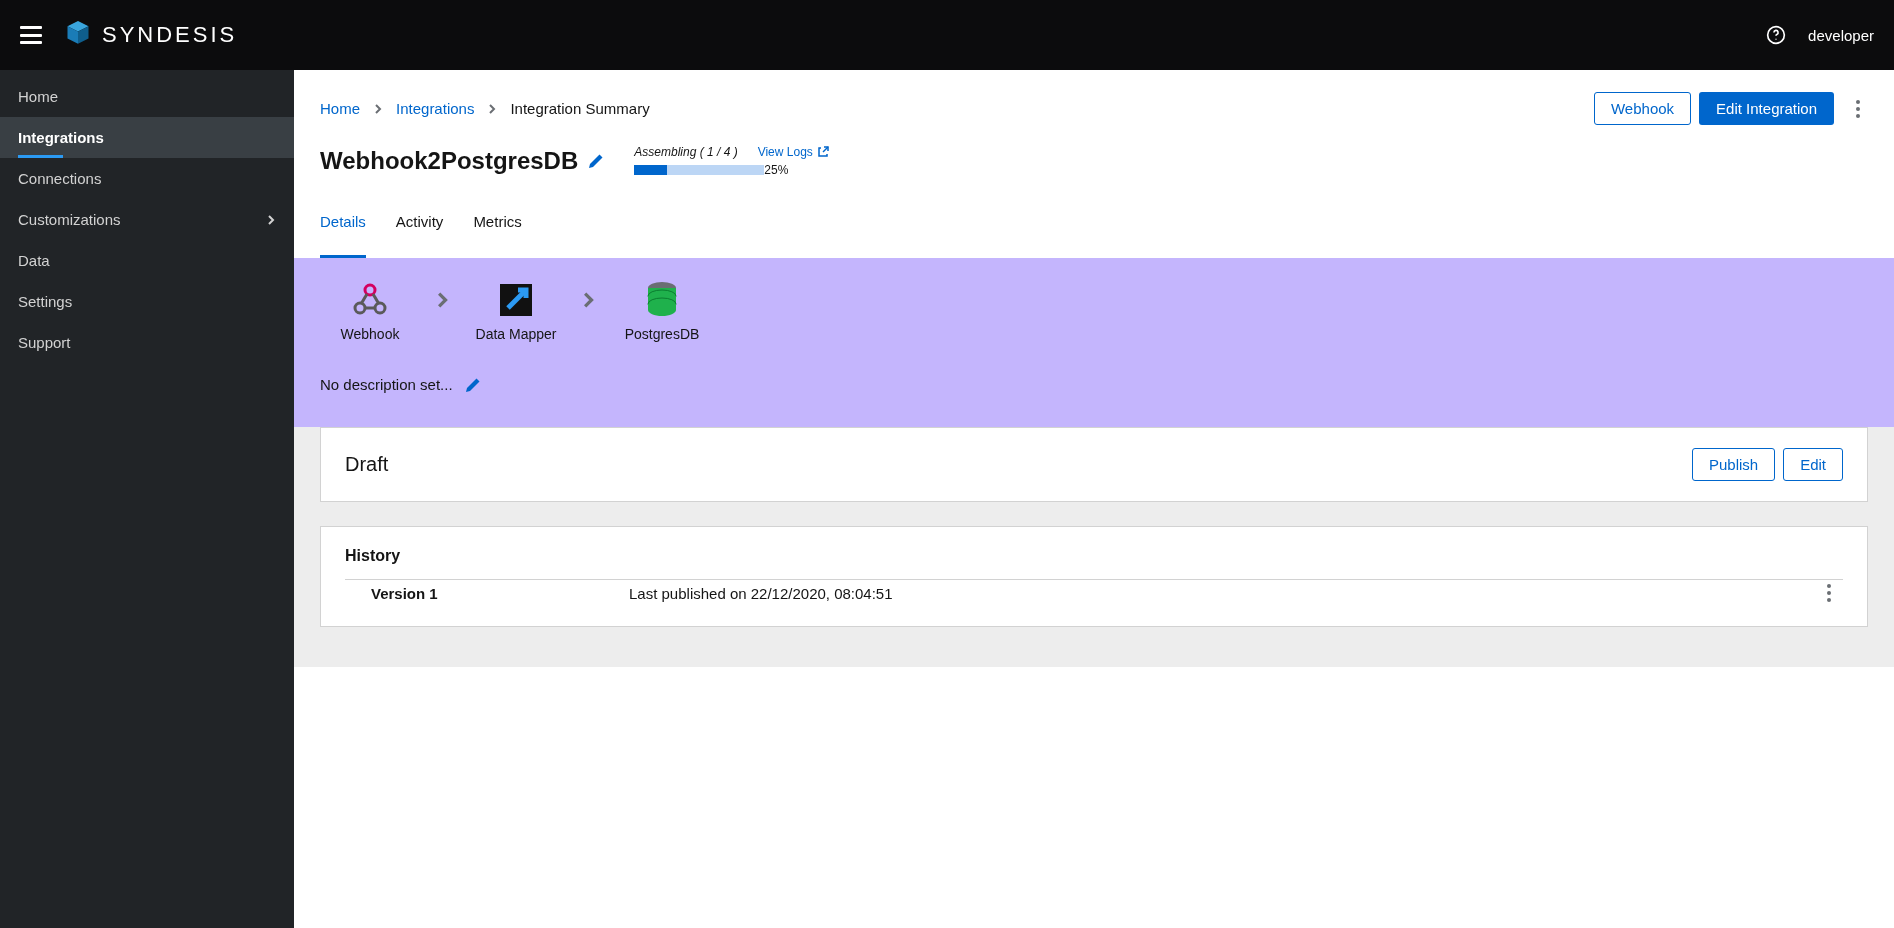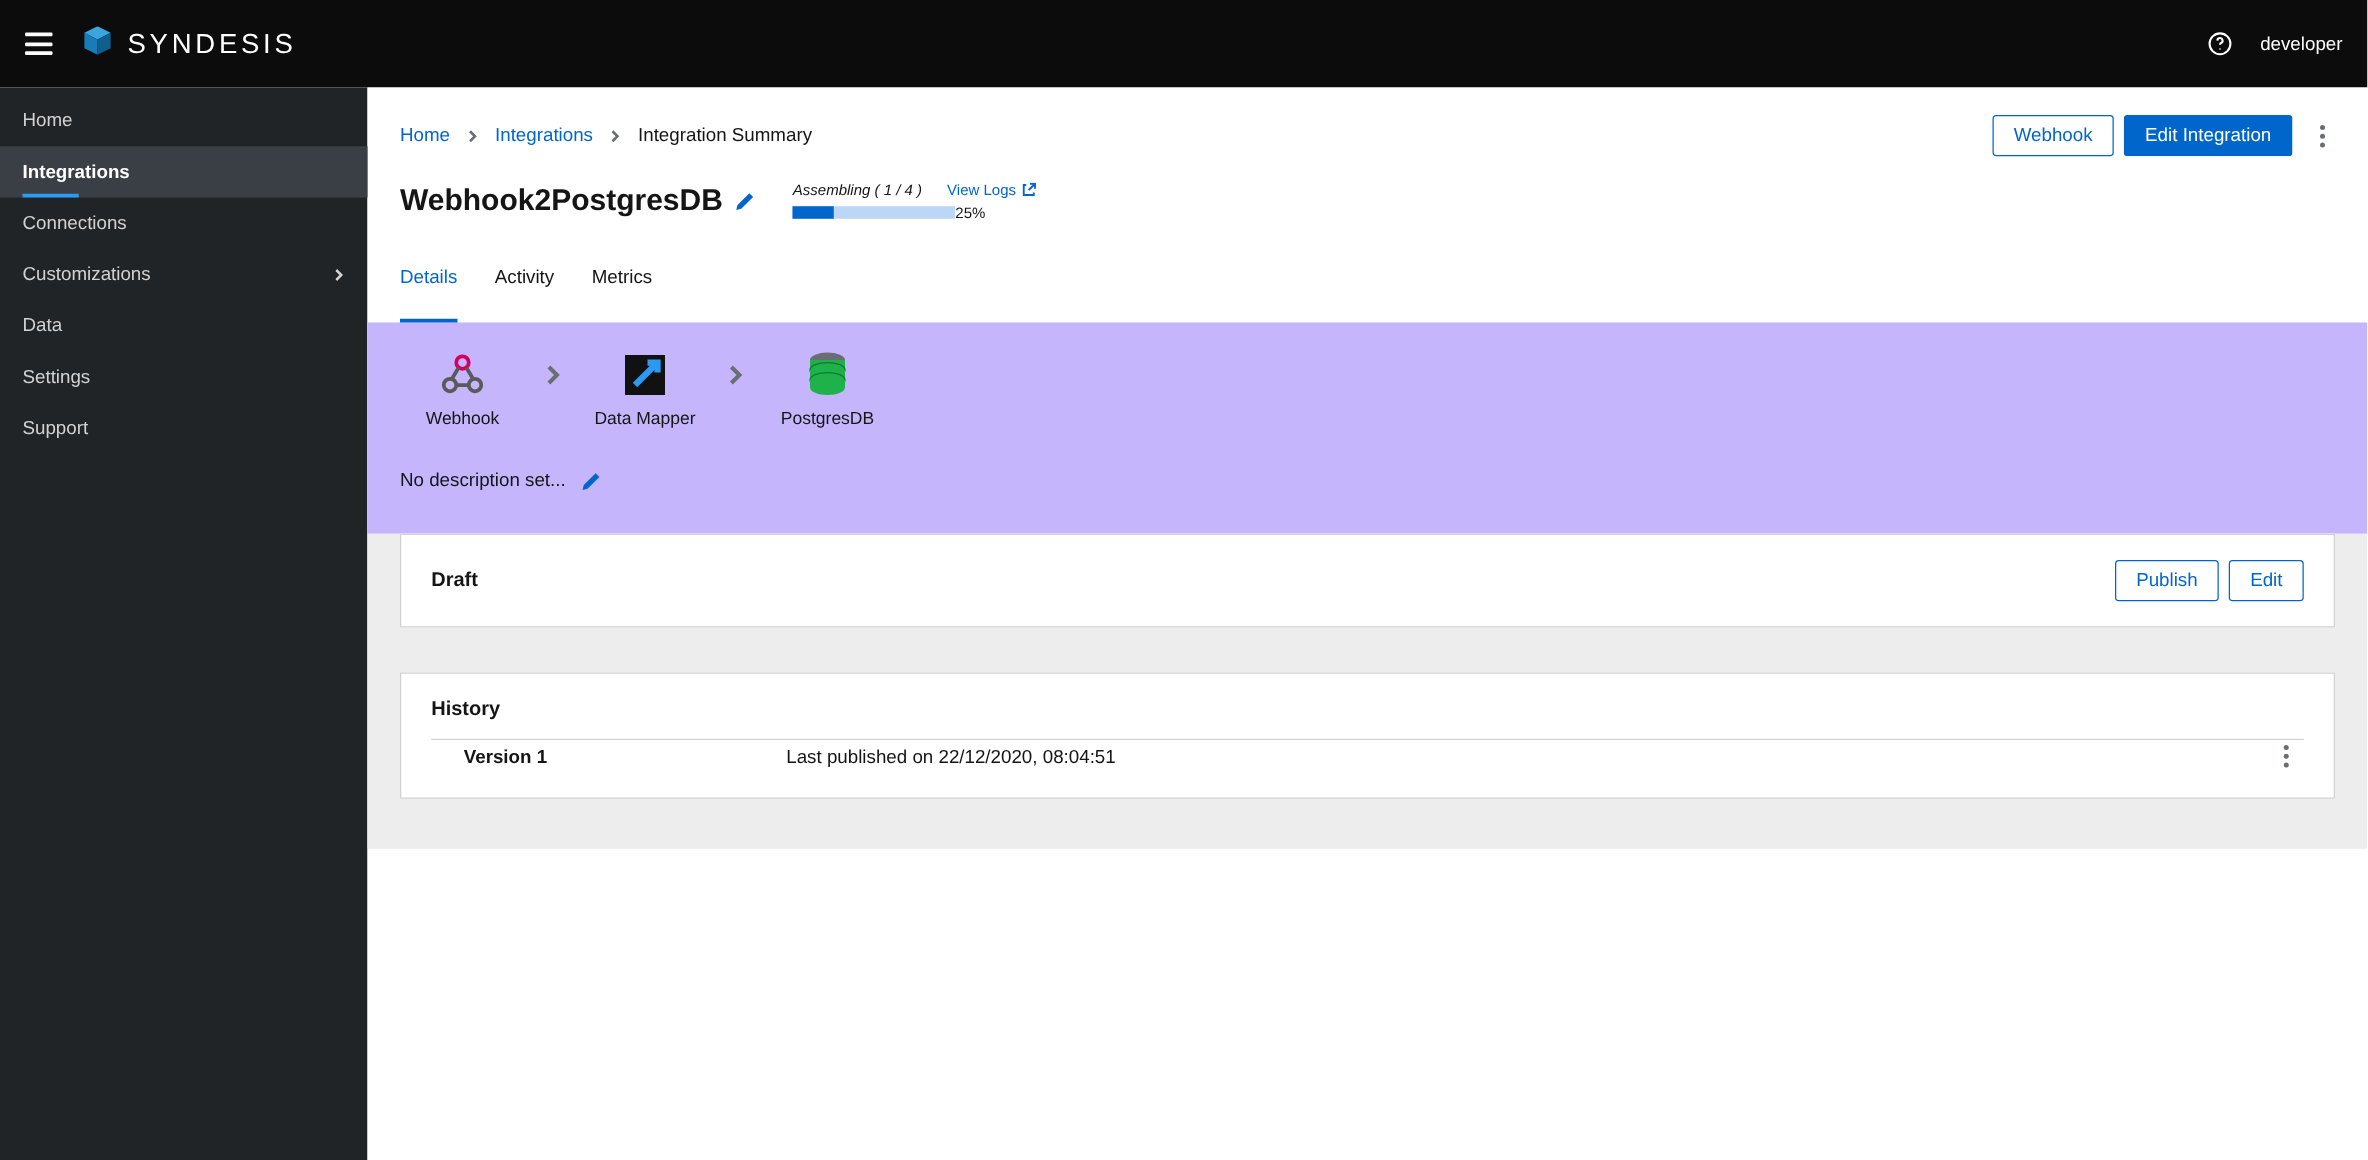--- a/index.html
+++ b/index.html
@@ -68,23 +68,23 @@
   .details { background:#c4b5fd; padding: 22px 26px 34px 26px; }
   .flow { display:flex; align-items:flex-start; gap:14px; }
   .step { display:flex; flex-direction:column; align-items:center; width:100px; text-align:center; gap:6px; font-size:14px;}
   .step-icon-wrap { width:40px; height:40px; display:flex; align-items:center; justify-content:center;}
   .flow-sep { width:18px; height:40px; display:flex; align-items:center; justify-content:center; color:#6a6e73; font-size:18px; padding-top:0;}
   .desc-row { margin-top:34px; display:flex; align-items:center; gap:12px; color:#151515; font-size:15px;}
 
   
   .card-wrapper{ background:#ededed; padding:0 26px 40px 26px;}
   .card { background:#fff; border:1px solid #d2d2d2; padding: 20px 24px; }
-  .card + .card { margin-top:36px; }
+  .card + .card { margin-top:24px; }
   .draft-row { display:flex; align-items:center; }
-  .draft-title { font-weight:700; font-size:16px;}
+  .draft-title { font-weight:400; font-size:20px;}
   .draft-row .spacer{flex:1;}
   .history-title{font-weight:600; font-size:16px; margin-bottom:14px;}
   .history-item { display:flex; align-items:center; padding:4px 4px; border-top:1px solid #d2d2d2; }
   .hi-version { width:280px; font-weight:600; padding-left:22px;}
   .hi-date { flex:1; color:#151515;}
   .hi-kebab { }
 
   svg { display:block; }
 </style>
 </head>

